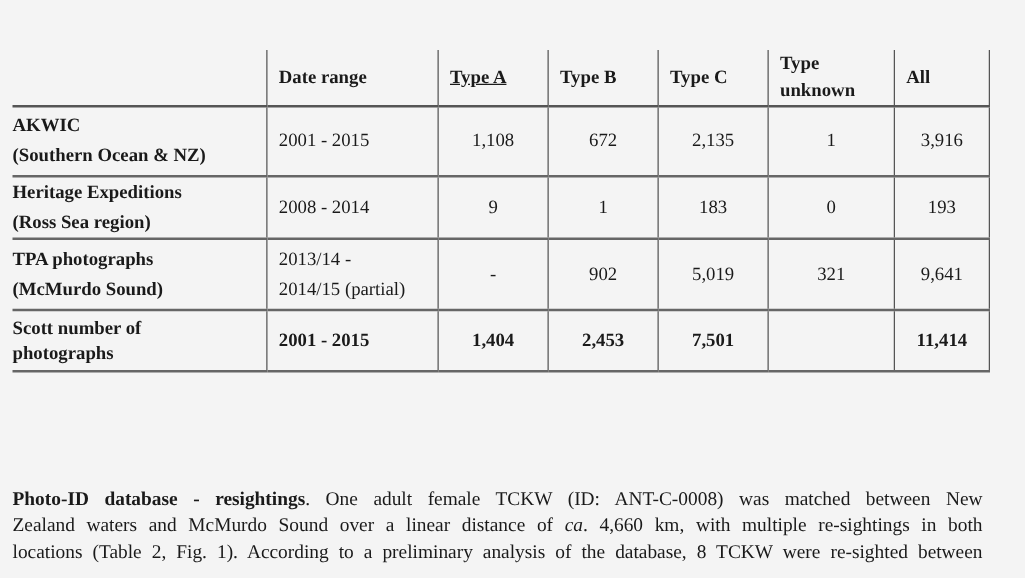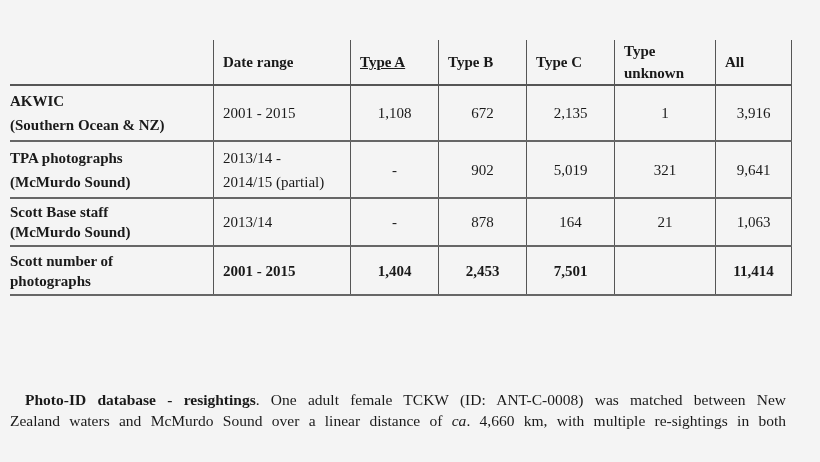--- a/index.html
+++ b/index.html
@@ -35,21 +35,21 @@
   .c4 { width: 69px; }
   .c5 { width: 82px; }
   .c6 { width: 57px; }
   .r1 { height: 56px; } .r2 { height: 49px; } .r3 { height: 57px; } .r4 { height: 48px; } .r5 { height: 49px; }
 
   .para {
     position: absolute; left: 10px; top: 389px; width: 776px;
     font-size: 15.5px; line-height: 21px;
     text-align: justify;
   }
-  .para .lead { font-weight: bold; margin-left: 15px; }
+  .para .lead { font-weight: bold; }
   .para .line { display: block; text-align: justify; text-align-last: justify; white-space: nowrap; }
 </style>
 </head>
 <body>
 
 <table class="tbl">
   <thead>
     <tr>
       <th class="c0"></th>
       <th class="c1">Date range</th>
@@ -66,46 +66,47 @@
   <tbody>
     <tr class="r1">
       <td class="src"><span>AKWIC</span><br><span>(Southern Ocean &amp; NZ)</span></td>
       <td>2001 - 2015</td>
       <td class="num">1,108</td>
       <td class="num">672</td>
       <td class="num">2,135</td>
       <td class="num">1</td>
       <td class="num">3,916</td>
     </tr>
+    <tr class="r2">
+      <td class="src"><span>Heritage Expeditions</span><br><span>(Ross Sea region)</span></td>
+      <td>2008 - 2014</td>
+      <td class="num">9</td>
+      <td class="num">1</td>
+      <td class="num">183</td>
+      <td class="num">0</td>
+      <td class="num">193</td>
+    </tr>
     <tr class="r3">
       <td class="src"><span>TPA photographs</span><br><span>(McMurdo Sound)</span></td>
       <td><span>2013/14 -</span><br><span>2014/15 (partial)</span></td>
       <td class="num">-</td>
       <td class="num">902</td>
       <td class="num">5,019</td>
       <td class="num">321</td>
       <td class="num">9,641</td>
-    </tr>
-    <tr class="r4">
-      <td class="src" style="line-height:20px"><span>Scott Base staff</span><br><span>(McMurdo Sound)</span></td>
-      <td>2013/14</td>
-      <td class="num">-</td>
-      <td class="num">878</td>
-      <td class="num">164</td>
-      <td class="num">21</td>
-      <td class="num">1,063</td>
     </tr>
     <tr class="r5 total">
       <td class="src" style="line-height:20px"><span>Scott number of</span><br><span>photographs</span></td>
       <td>2001 - 2015</td>
       <td class="num">1,404</td>
       <td class="num">2,453</td>
       <td class="num">7,501</td>
       <td class="num"></td>
       <td class="num">11,414</td>
     </tr>
   </tbody>
 </table>
 
 <div class="para">
   <span class="line"><span class="lead">Photo-ID database - resightings</span><span>.   One adult female TCKW (ID: ANT-C-0008) was matched between New</span></span>
   <span class="line"><span>Zealand waters and McMurdo Sound over a linear distance of </span><i>ca</i><span>. 4,660 km, with multiple re-sightings in both</span></span>
+  <span class="line">locations (Table 2, Fig. 1).  According to a preliminary analysis of the database, 8  TCKW were re-sighted between</span>
 </div>
 
 </body></html>

